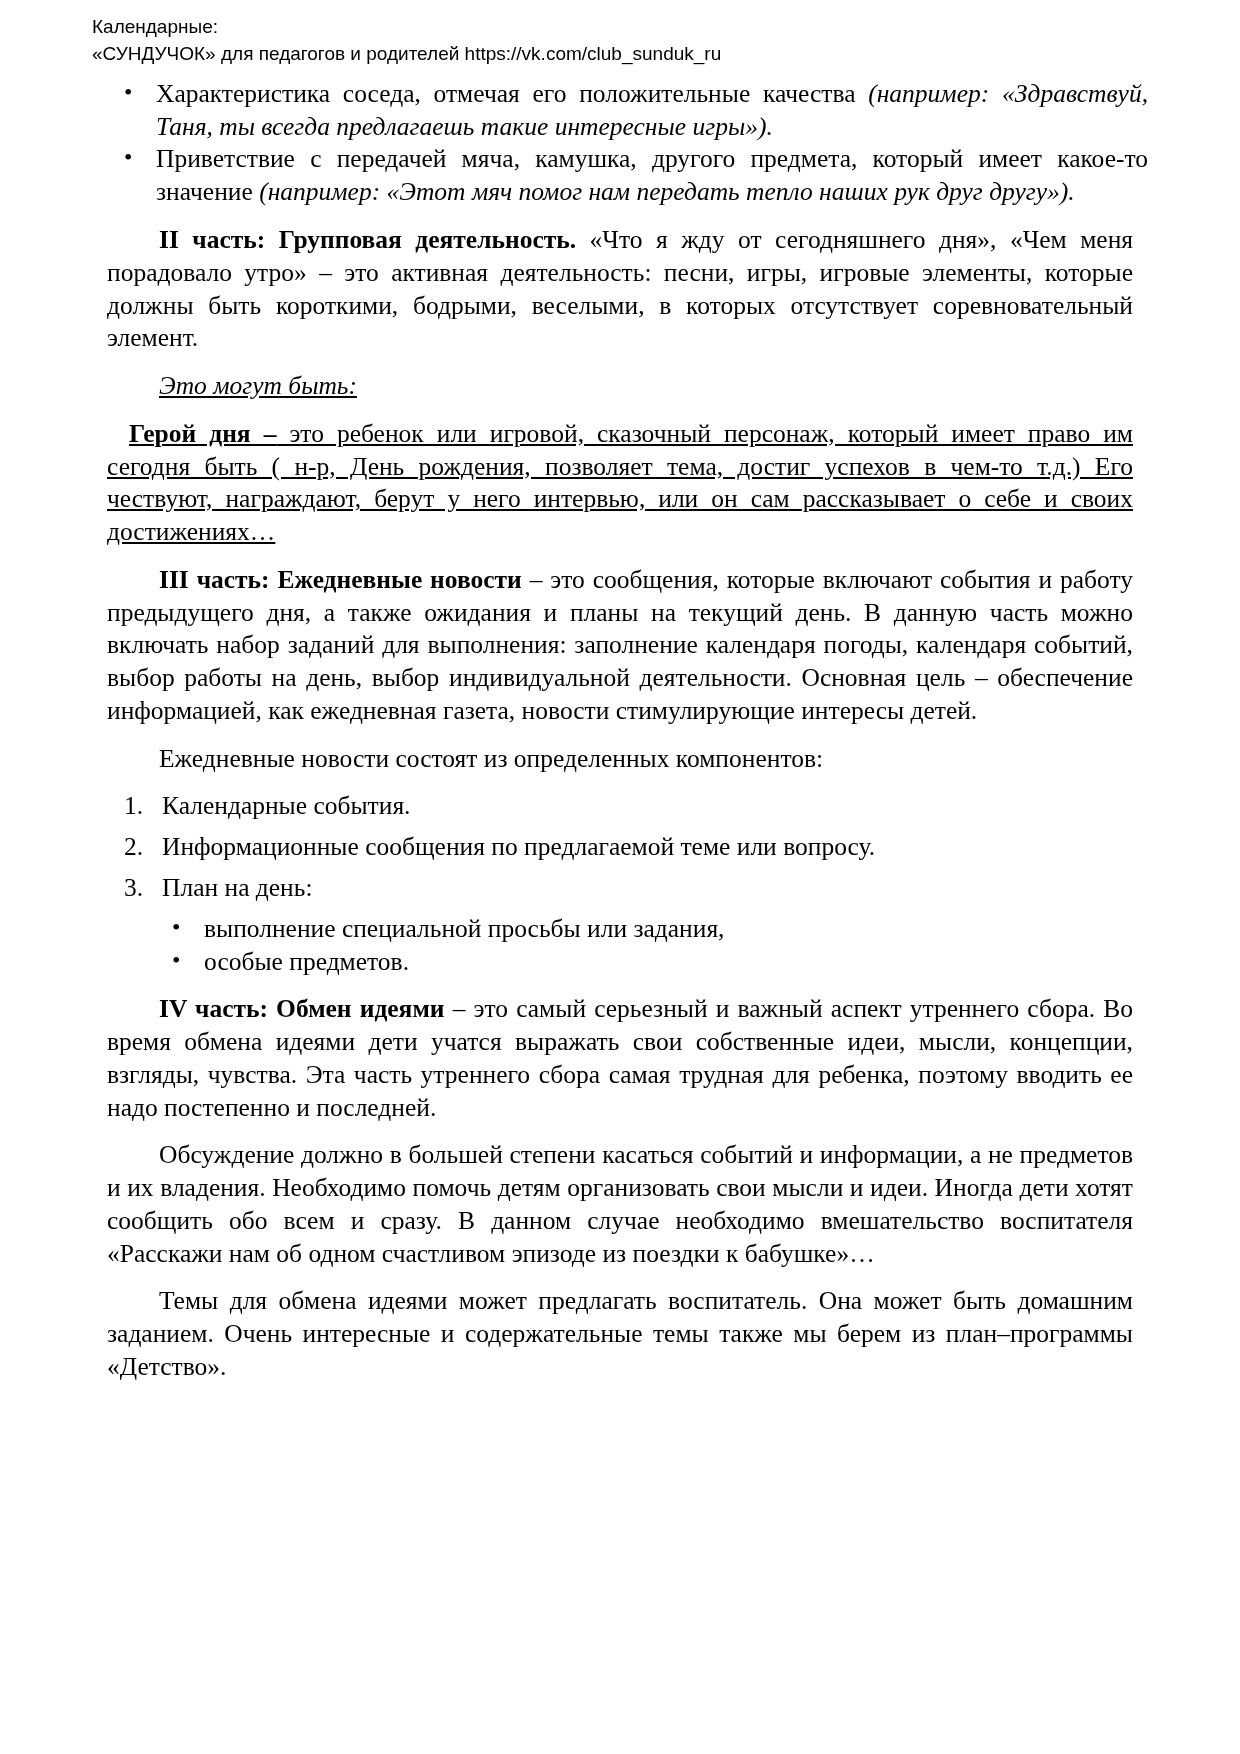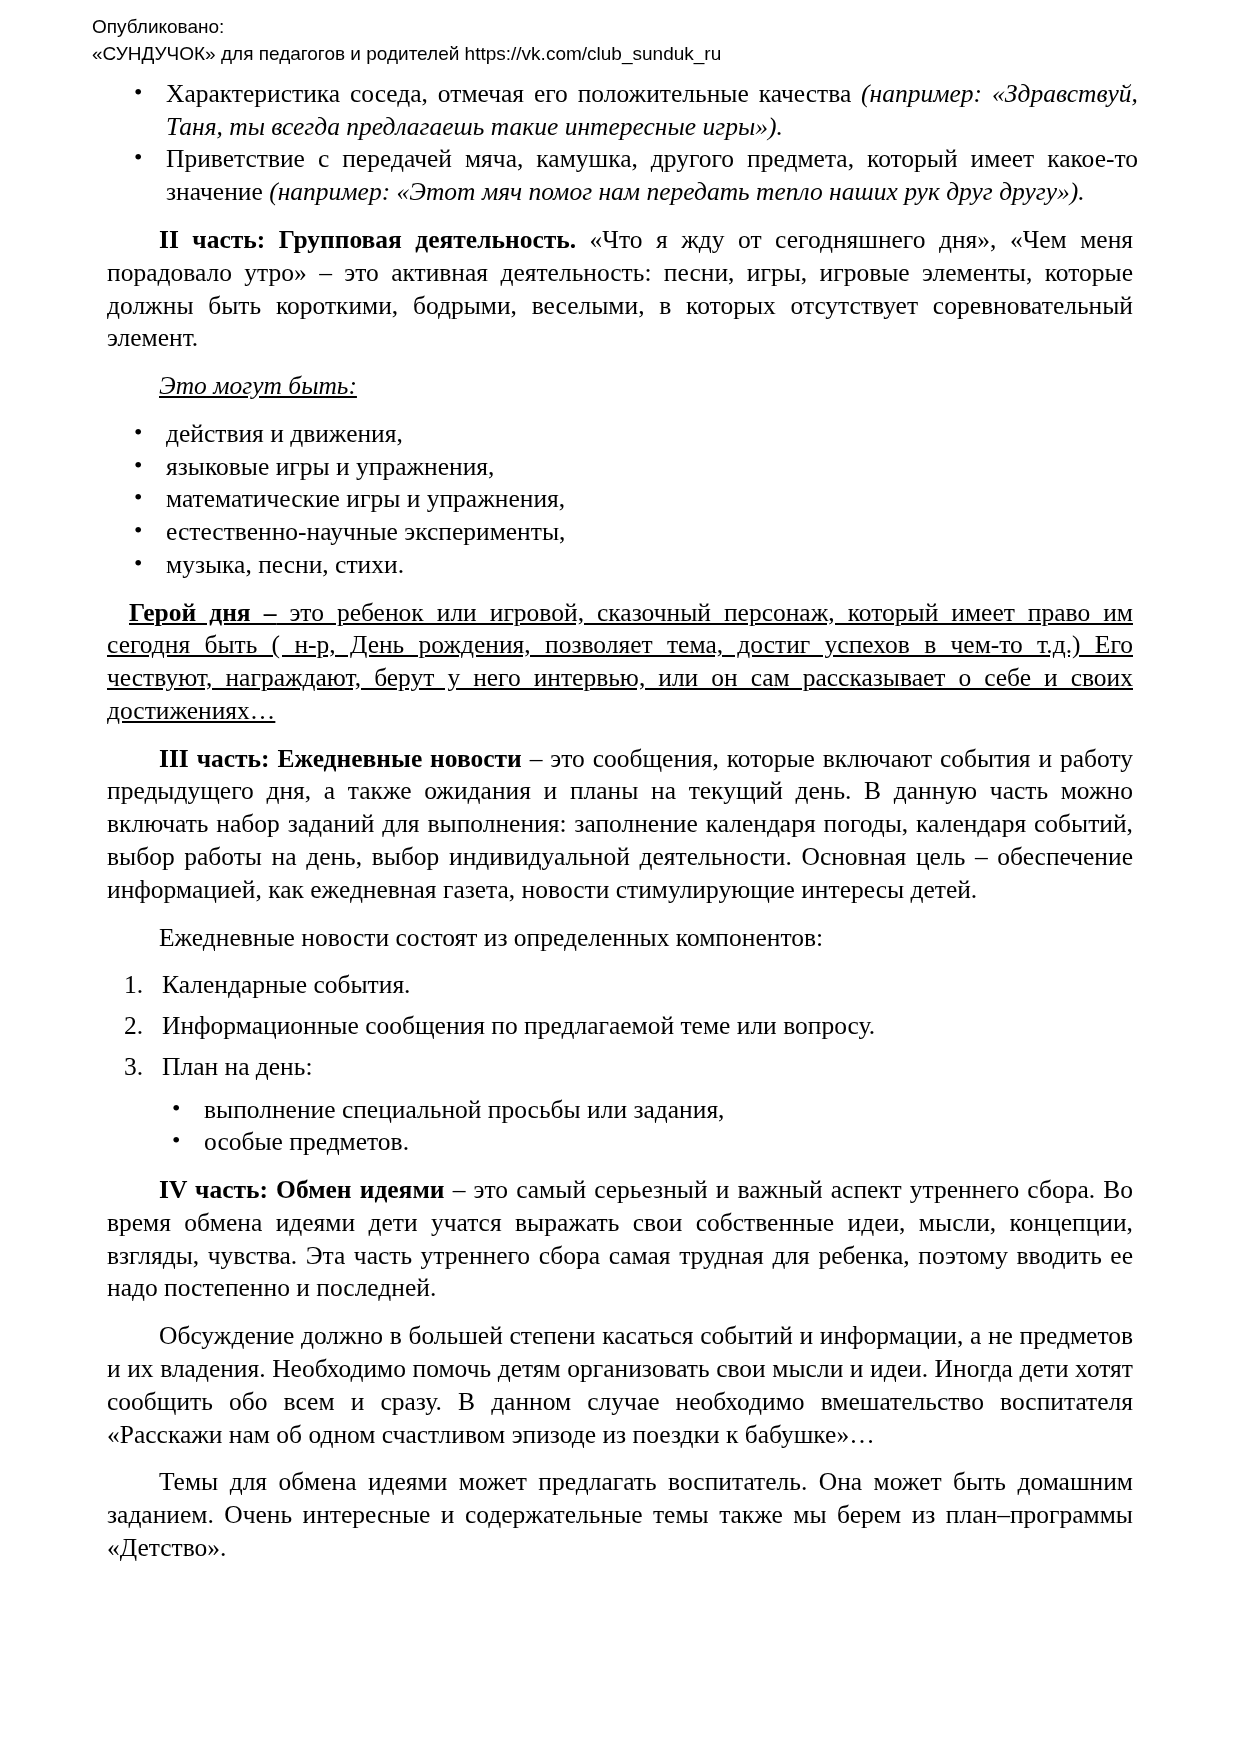--- a/index.html
+++ b/index.html
@@ -46,21 +46,21 @@
     text-decoration: underline;
   }
   p.para.noindent { text-indent: 0; }
 
   b.lead { font-weight: bold; }
   i.ital { font-style: italic; }
 
   
   ul.bullets {
     list-style: none;
-    margin: 10px;
+    margin: 0;
     padding: 0;
   }
   ul.bullets > li {
     position: relative;
     padding-left: 52px;
     text-align: justify;
     margin: 0;
   }
   ul.bullets > li::before {
     content: "\2022";
@@ -96,42 +96,35 @@
     left: 24px;
     top: 0;
   }
 </style>
 </head>
 <body>
 
 <div class="page">
 
   <div class="header">
-    <div>Опубликовано:</div>
+    <div>Календарные:</div>
     <div>«СУНДУЧОК» для педагогов и родителей https://vk.com/club_sunduk_ru</div>
   </div>
 
   <div class="body-text">
 
     <ul class="bullets lvl1">
       <li><span>Характеристика соседа, отмечая его положительные качества </span><i class="ital">(например: «Здравствуй, Таня, ты всегда предлагаешь такие интересные игры»).</i></li>
       <li><span>Приветствие с передачей мяча, камушка, другого предмета, который имеет какое-то значение </span><i class="ital">(например: «Этот мяч помог нам передать тепло наших рук друг другу»).</i></li>
     </ul>
 
     <p class="para indent"><b class="lead">II часть: Групповая деятельность.</b><span> «Что я жду от сегодняшнего дня», «Чем меня порадовало утро» – это активная деятельность: песни, игры, игровые элементы, которые должны быть короткими, бодрыми, веселыми, в которых отсутствует соревновательный элемент.</span></p>
 
     <p class="para indent-small noindent" style="text-indent:52px;"><i class="ital">Это могут быть:</i></p>
 
-    <ul class="bullets lvl1">
-      <li><span>действия и движения,</span></li>
-      <li><span>языковые игры и упражнения,</span></li>
-      <li><span>математические игры и упражнения,</span></li>
-      <li><span>естественно-научные эксперименты,</span></li>
-      <li><span>музыка, песни, стихи.</span></li>
-    </ul>
 
     <p class="para indent-small" style="text-indent:22px;"><b class="lead">Герой дня –</b><span> это ребенок или игровой, сказочный персонаж, который имеет право им сегодня быть ( н-р, День рождения, позволяет тема, достиг успехов в чем-то т.д.) Его чествуют, награждают, берут у него  интервью, или он сам рассказывает о себе и своих достижениях…</span></p>
 
     <p class="para indent"><b class="lead">III часть: Ежедневные новости</b><span> – это сообщения, которые включают события и работу предыдущего дня, а также ожидания и планы на текущий день. В данную часть можно включать набор заданий для выполнения: заполнение календаря погоды, календаря событий, выбор работы на день, выбор индивидуальной деятельности.  Основная цель – обеспечение информацией, как ежедневная газета, новости стимулирующие интересы детей.</span></p>
 
     <p class="para" style="text-indent:52px;">Ежедневные новости состоят из определенных компонентов:</p>
 
     <ol class="numbers">
       <li><span>Календарные события.</span></li>
       <li><span>Информационные сообщения по предлагаемой теме или вопросу.</span></li>

